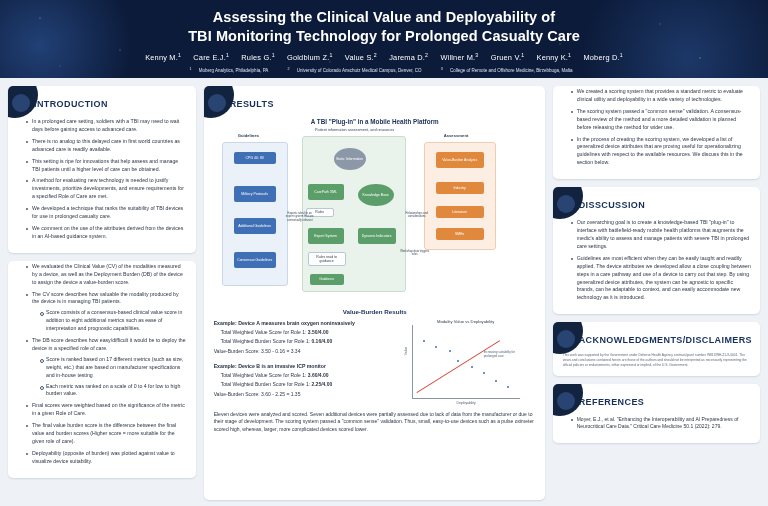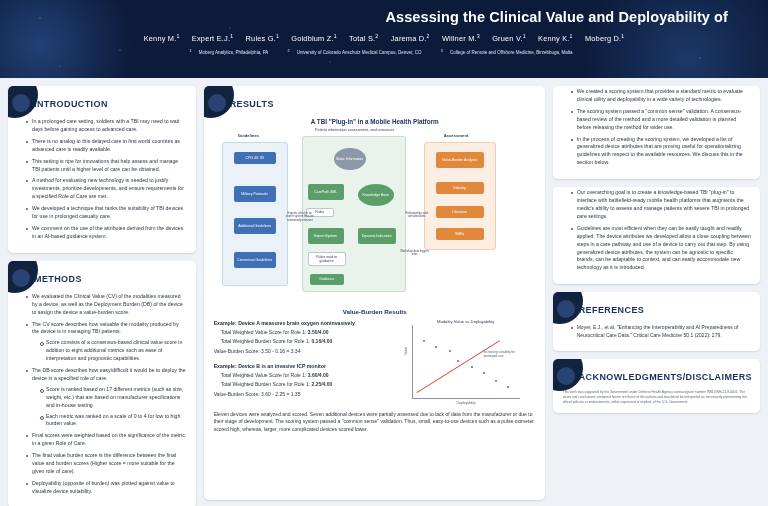--- a/index.html
+++ b/index.html
@@ -50,21 +50,21 @@
   .header:after {
     content: "";
     position: absolute;
     right: -40px; bottom: -70px;
     width: 240px; height: 180px;
     border-radius: 50%;
     background: radial-gradient(circle at 50% 50%, rgba(60,110,190,.35), rgba(12,27,58,0) 70%);
   }
   .title {
     position: relative;
-    text-align: right;
+    text-align: center;
     font-size: 14.5px;
     font-weight: bold;
     line-height: 1.28;
     padding: 8px 40px 0 40px;
     letter-spacing: .1px;
     z-index: 2;
   }
   .authors {
     position: relative;
     text-align: center;
@@ -339,27 +339,28 @@
   }
 </style>
 </head>
 <body>
 
 <div class="poster">
 
   <div class="header">
     <div class="title">
       <div>Assessing the Clinical Value and Deployability of</div>
+      <div>TBI Monitoring Technology for Prolonged Casualty Care</div>
     </div>
     <div class="authors">
       <span class="au"><span>Kenny M.</span><sup>1</sup></span>
-      <span class="au"><span>Expert E.J.</span><sup>1</sup></span>
+      <span class="au"><span>Care E.J.</span><sup>1</sup></span>
       <span class="au"><span>Rules G.</span><sup>1</sup></span>
       <span class="au"><span>Goldblum Z.</span><sup>1</sup></span>
-      <span class="au"><span>Total S.</span><sup>2</sup></span>
+      <span class="au"><span>Value S.</span><sup>2</sup></span>
       <span class="au"><span>Jarema D.</span><sup>2</sup></span>
       <span class="au"><span>Willner M.</span><sup>3</sup></span>
       <span class="au"><span>Gruen V.</span><sup>1</sup></span>
       <span class="au"><span>Kenny K.</span><sup>1</sup></span>
       <span class="au"><span>Moberg D.</span><sup>1</sup></span>
     </div>
     <div class="affils">
       <span><sup>1</sup> <span>Moberg Analytics, Philadelphia, PA</span></span>
       <span><sup>2</sup> <span>University of Colorado Anschutz Medical Campus, Denver, CO</span></span>
       <span><sup>3</sup> <span>College of Remote and Offshore Medicine, Birzebbuga, Malta</span></span>
@@ -381,24 +382,20 @@
             <li>There is no analog to this delayed care in first world countries as advanced care is readily available.</li>
             <li>This setting is ripe for innovations that help assess and manage TBI patients until a higher level of care can be obtained.</li>
             <li>A method for evaluating new technology is needed to justify investments, prioritize developments, and ensure requirements for a specified Role of Care are met.</li>
             <li>We developed a technique that ranks the suitability of TBI devices for use in prolonged casualty care.</li>
             <li>We comment on the use of the attributes derived from the devices in an AI-based guidance system.</li>
           </ul>
         </div>
       </div>
 
       <div class="card">
-        <div class="card-head">
-          <span class="blob"></span>
-          <span class="card-title">METHODS</span>
-        </div>
         <div class="card-body">
           <ul class="bullets">
             <li><span>We evaluated the Clinical Value (CV) of the modalities measured by a device, as well as the Deployment Burden (DB) of the device to assign the device a value-burden score.</span></li>
             <li>
               <span>The CV score describes how valuable the modality produced by the device is in managing TBI patients.</span>
               <ul class="sub">
                 <li>Score consists of a consensus-based clinical value score in addition to eight additional metrics such as ease of interpretation and prognostic capabilities.</li>
               </ul>
             </li>
             <li>
@@ -521,43 +518,47 @@
         <div class="card-body">
           <ul class="bullets">
             <li>We created a scoring system that provides a standard metric to evaluate clinical utility and deployability in a wide variety of technologies.</li>
             <li>The scoring system passed a "common sense" validation. A consensus-based review of the method and a more detailed validation is planned before releasing the method for wider use.</li>
             <li>In the process of creating the scoring system, we developed a list of generalized device attributes that are proving useful for operationalizing guidelines with respect to the available resources. We discuss this in the section below.</li>
           </ul>
         </div>
       </div>
 
       <div class="card">
+        <div class="card-head">
+          <span class="blob"></span>
+          <span class="card-title">DISSCUSSION</span>
+        </div>
         <div class="card-body">
           <ul class="bullets">
             <li>Our overarching goal is to create a knowledge-based TBI "plug-in" to interface with battlefield-ready mobile health platforms that augments the medic's ability to assess and manage patients with severe TBI in prolonged care settings.</li>
             <li>Guidelines are most efficient when they can be easily taught and readily applied. The device attributes we developed allow a close coupling between steps in a care pathway and use of a device to carry out that step. By using generalized device attributes, the system can be agnostic to specific brands, can be adaptable to context, and can easily accommodate new technology as it is introduced.</li>
           </ul>
         </div>
       </div>
 
       <div class="card">
         <div class="card-head">
           <span class="blob"></span>
+          <span class="card-title">ACKNOWLEDGMENTS/DISCLAIMERS</span>
+        </div>
+        <div class="disclaimer">This work was supported by the Government under Defense Health Agency contract/grant number W81XWH-21-9-0001. The views and conclusions contained herein are those of the authors and should not be interpreted as necessarily representing the official policies or endorsements, either expressed or implied, of the U.S. Government.</div>
+      </div>
+
+      <div class="card">
+        <div class="card-head">
+          <span class="blob"></span>
           <span class="card-title">REFERENCES</span>
         </div>
         <div class="card-body refs-body">
           <ul class="bullets">
             <li>Moyer, E.J., et al. "Enhancing the Interoperability and AI Preparedness of Neurocritical Care Data." Critical Care Medicine 50.1 (2022): 279.</li>
           </ul>
         </div>
       </div>
 
-      <div class="card">
-        <div class="card-head">
-          <span class="blob"></span>
-          <span class="card-title">ACKNOWLEDGMENTS/DISCLAIMERS</span>
-        </div>
-        <div class="disclaimer">This work was supported by the Government under Defense Health Agency contract/grant number W81XWH-21-9-0001. The views and conclusions contained herein are those of the authors and should not be interpreted as necessarily representing the official policies or endorsements, either expressed or implied, of the U.S. Government.</div>
-      </div>
-
     </div>
   </div>
 </div>
 
 </body></html>

